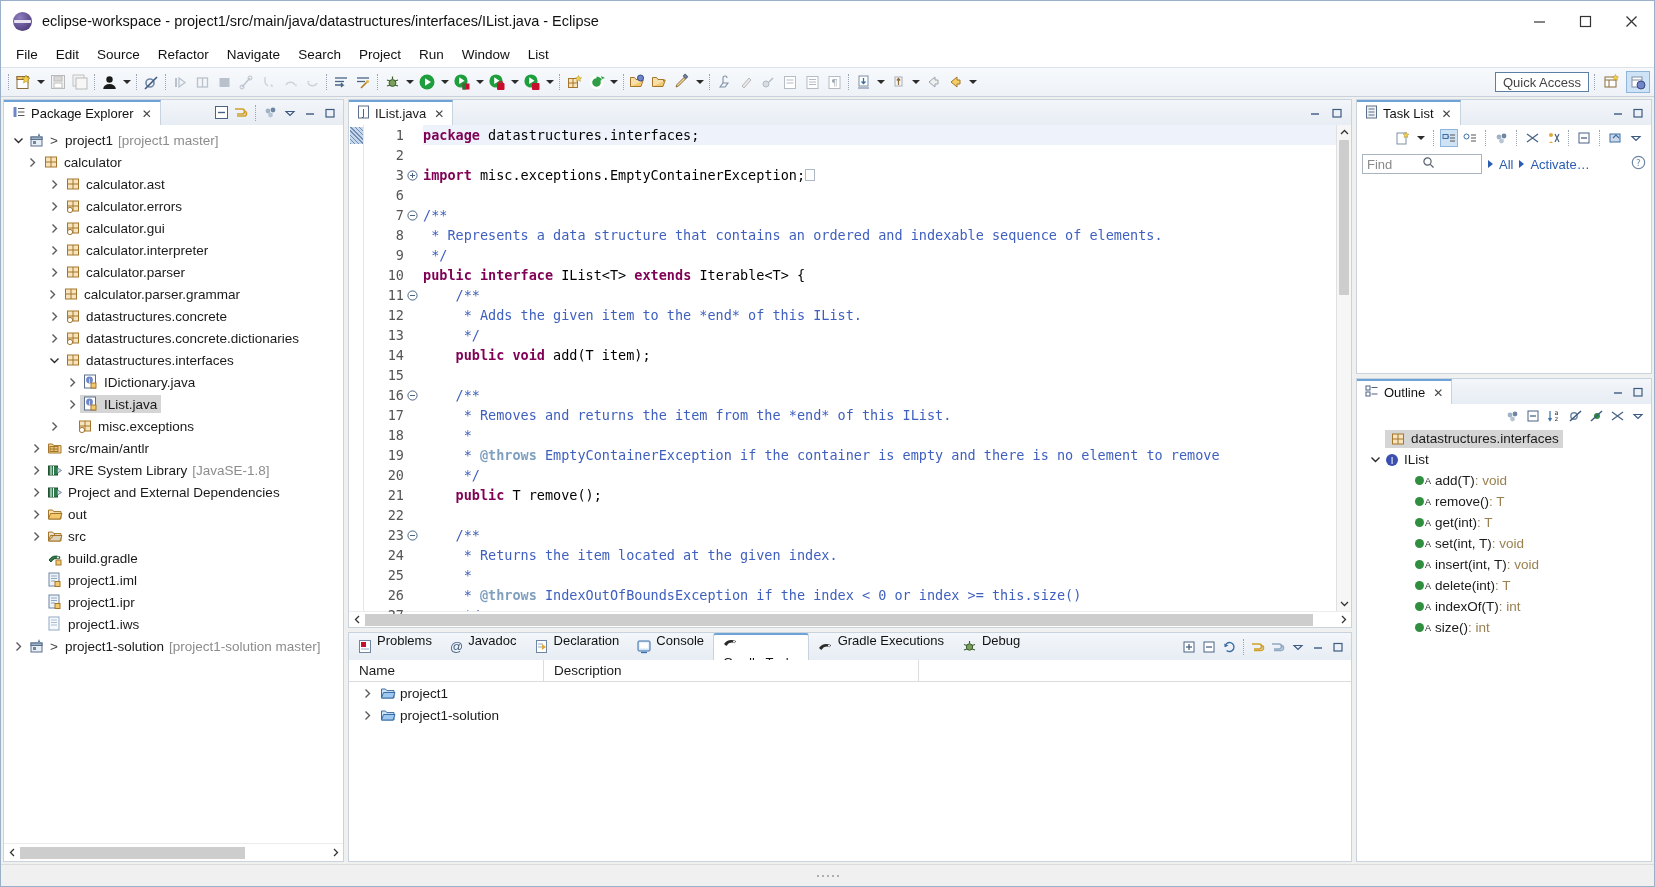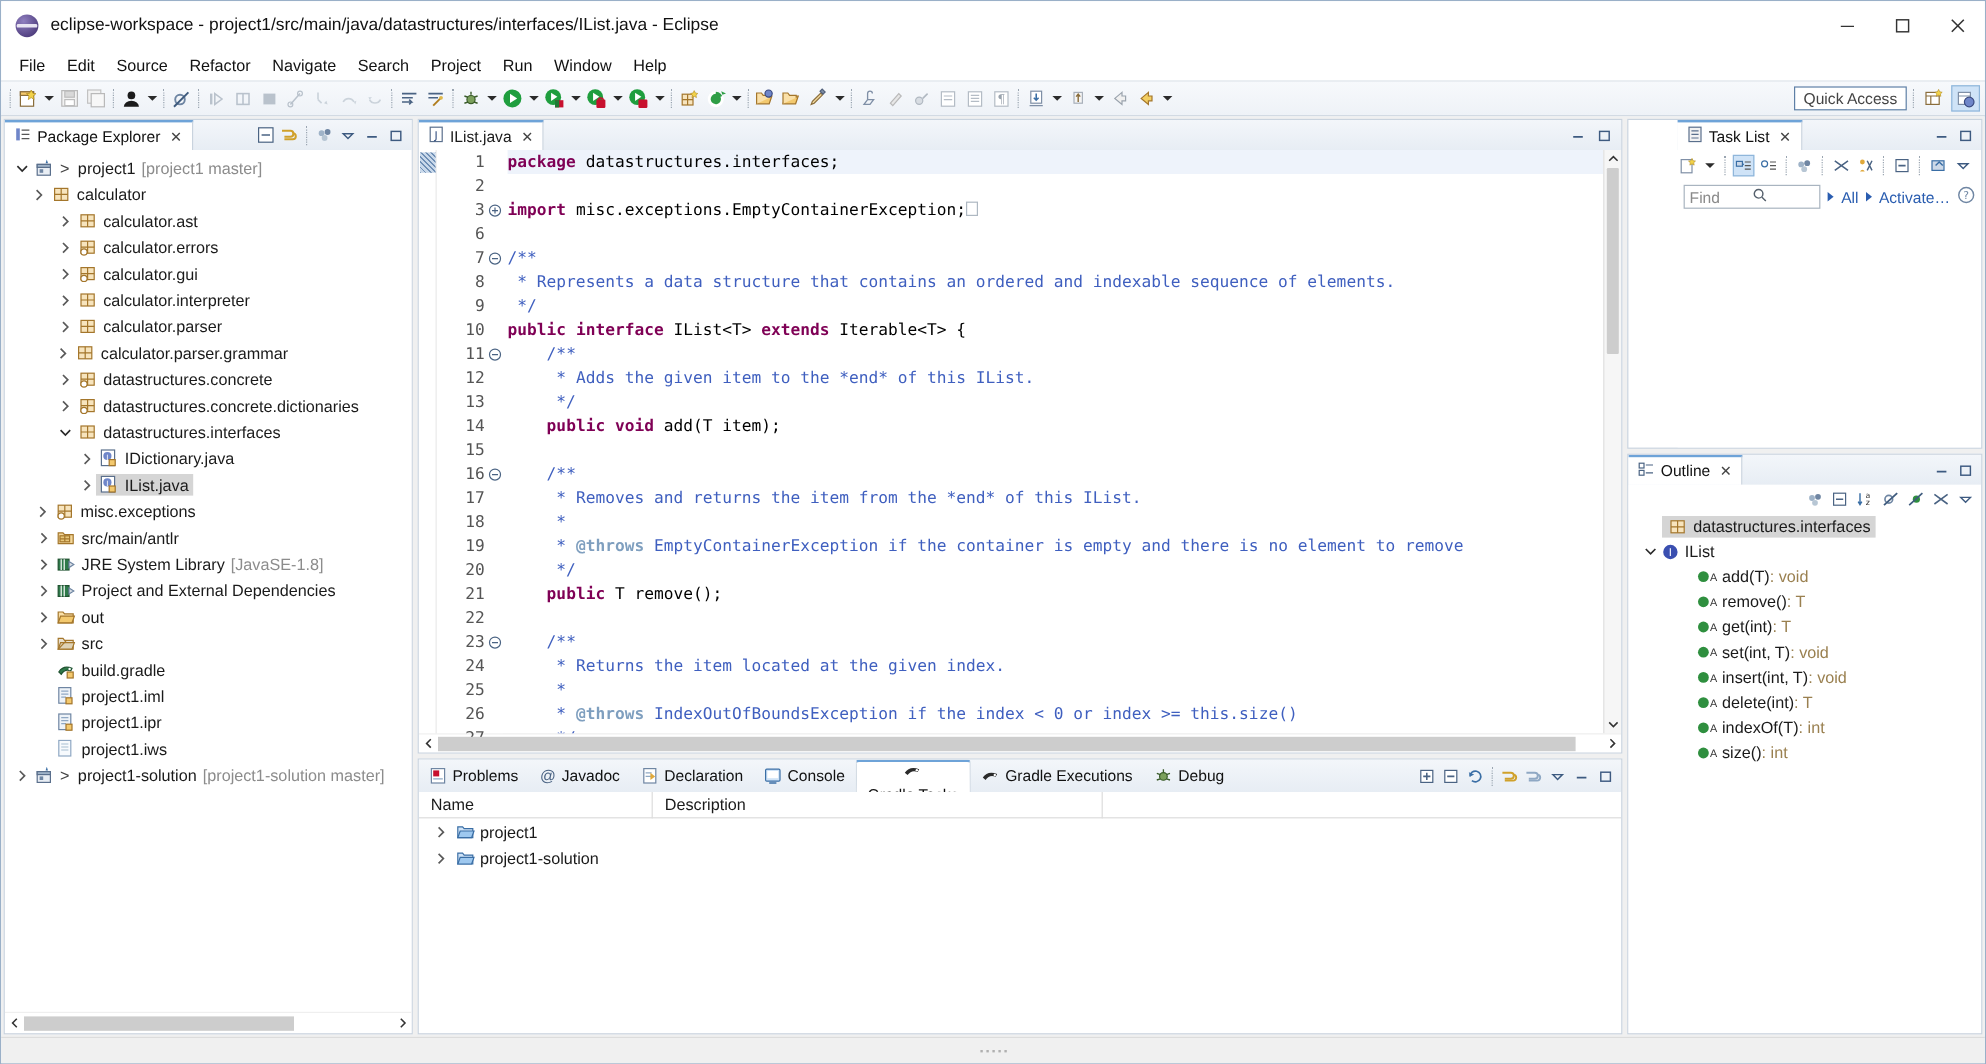--- a/index.html
+++ b/index.html
@@ -90,21 +90,21 @@
   .sb-btn { height:15px; display:flex; align-items:center; justify-content:center; }
   .sb-track { flex:1; position:relative; }
   .sb-thumb { position:absolute; left:2px; right:2px; background:#cdcdcd; border-radius:1px; }
   .hscroll { height:16px; background:#fff; display:flex; align-items:center; border-top:1px solid #ececec; flex:0 0 16px; }
   .hsb-btn { width:16px; display:flex; align-items:center; justify-content:center; }
   .hsb-track { flex:1; height:12px; position:relative; }
   .hsb-thumb { position:absolute; top:0; bottom:0; background:#cdcdcd; }
 
   
   .bottom { height:230px; flex:0 0 230px; display:flex; flex-direction:column; }
-  .btab { display:flex; align-items:center; gap:5px; padding:0 9px; font-size:13px; color:#111; }
+  .btab { display:flex; gap:5px; padding:0 9px; font-size:13px; color:#111; }
   .btab.active { background:#fff; border-top:2px solid #6ea3d8; border-left:1px solid #c9d3de; border-right:1px solid #c9d3de;
                  border-radius:3px 3px 0 0;flex-direction:column; }
   .tbl-head { height:22px; display:flex; align-items:center; border-bottom:1px solid #dcdcdc; background:#fff; font-size:13.5px; }
   .tbl-head .th { padding-left:10px; border-right:1px solid #dcdcdc; height:22px; line-height:22px; }
   .gt-row { height:22px; display:flex; align-items:center; padding-left:10px; font-size:13.5px; gap:4px; }
 
   
   .tl-toolrow { height:26px; display:flex; align-items:center; justify-content:flex-end; padding-right:6px; gap:3px; background:#fff; }
   .tl-findrow { height:26px; display:flex; align-items:center; padding:0 5px; gap:6px; background:#fff; }
   .findbox { width:120px; height:20px; border:1px solid #a9b4c0; background:#fff; display:flex; align-items:center; padding:0 4px; }
@@ -159,21 +159,21 @@
   <div class="menubar">
     <div>File</div>
     <div>Edit</div>
     <div>Source</div>
     <div>Refactor</div>
     <div>Navigate</div>
     <div>Search</div>
     <div>Project</div>
     <div>Run</div>
     <div>Window</div>
-    <div>Help</div>
+    <div>List</div>
   </div>
 
   <div class="toolbar">
     <div class="tb-sep"></div>
     <div class="tb">
       <svg width="17" height="17">
           <rect x="2" y="2.5" width="11" height="12" fill="#fff" stroke="#8a6d3b"></rect>
           <rect x="2" y="2.5" width="11" height="3" fill="#f5c96b" stroke="#8a6d3b"></rect>
           <path d="M11 1 l1.4 2.8 L15 4 l-2.1 1.8 L13.4 9 11 7.3 8.6 9 9.1 5.8 7 4 l2.6-0.2z" fill="#f2d249" stroke="#b08a1e" stroke-width=".6"></path>
         </svg>
@@ -713,21 +713,21 @@
                     <svg width="16" height="16">
                       <rect x="1.5" y="1" width="11" height="13" fill="#fff" stroke="#5a6f8c"></rect>
                       <circle cx="6.5" cy="6" r="3.4" fill="#6f86c9"></circle>
                       <text x="6.5" y="9" font-size="6" text-anchor="middle" fill="#fff" font-family="DejaVu Sans, sans-serif">I</text>
                       <rect x="8" y="9" width="5" height="5" fill="#f3c96e" stroke="#a4762b"></rect>
                     </svg>
                   </span>
                   <span>IList.java</span>
                 </span>
               </div>
-              <div class="trow" style="padding-left: 23px;">
+              <div class="trow" style="padding-left: 42px; gap: 12px;">
                 <span class="arrow">
                   <svg width="11" height="11">
                     <path d="M3.5 1.5 L7.5 5.5 L3.5 9.5" fill="none" stroke="#5a5a5a" stroke-width="1.4"></path>
                   </svg>
                 </span>
                 <span class="tlabel-box">
                   <span class="ticon">
                     <svg width="16" height="16">
                       <rect x="2.5" y="3" width="11" height="10" fill="#f7e4bd" stroke="#a4762b"></rect>
                       <line x1="2.5" y1="8" x2="13.5" y2="8" stroke="#a4762b"></line>
@@ -1252,21 +1252,21 @@
                 </span>
                 <span>project1-solution</span>
               </div>
             </div>
         </div>
       </div>
     </div>
 
     <div class="col-right">
 
-      <div class="part" style="height:275px; flex:0 0 275px;padding-left:41px;">
+      <div class="part" style="height:275px; flex:0 0 275px;">
         <div class="part-tabs">
           <div class="vtab">
             <span>
               <svg width="13" height="14">
                   <rect x="1.5" y="1" width="10" height="12" fill="#f2f2f2" stroke="#5a6f8c"></rect>
                   <line x1="3.5" y1="4" x2="9.5" y2="4" stroke="#5a6f8c"></line>
                   <line x1="3.5" y1="7" x2="9.5" y2="7" stroke="#5a6f8c"></line>
                   <line x1="3.5" y1="10" x2="9.5" y2="10" stroke="#5a6f8c"></line>
                 </svg>
             </span>

